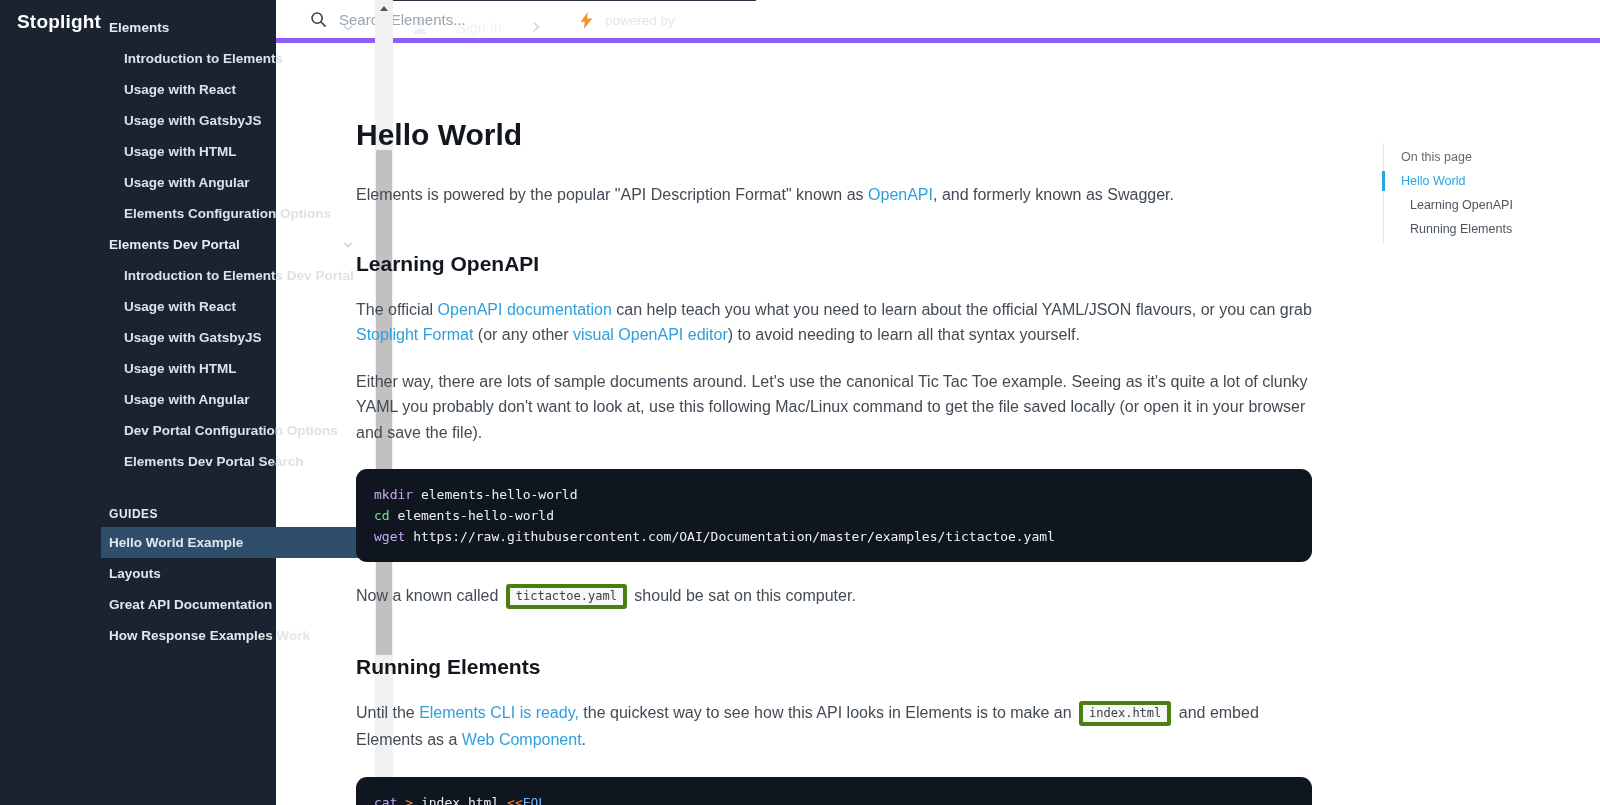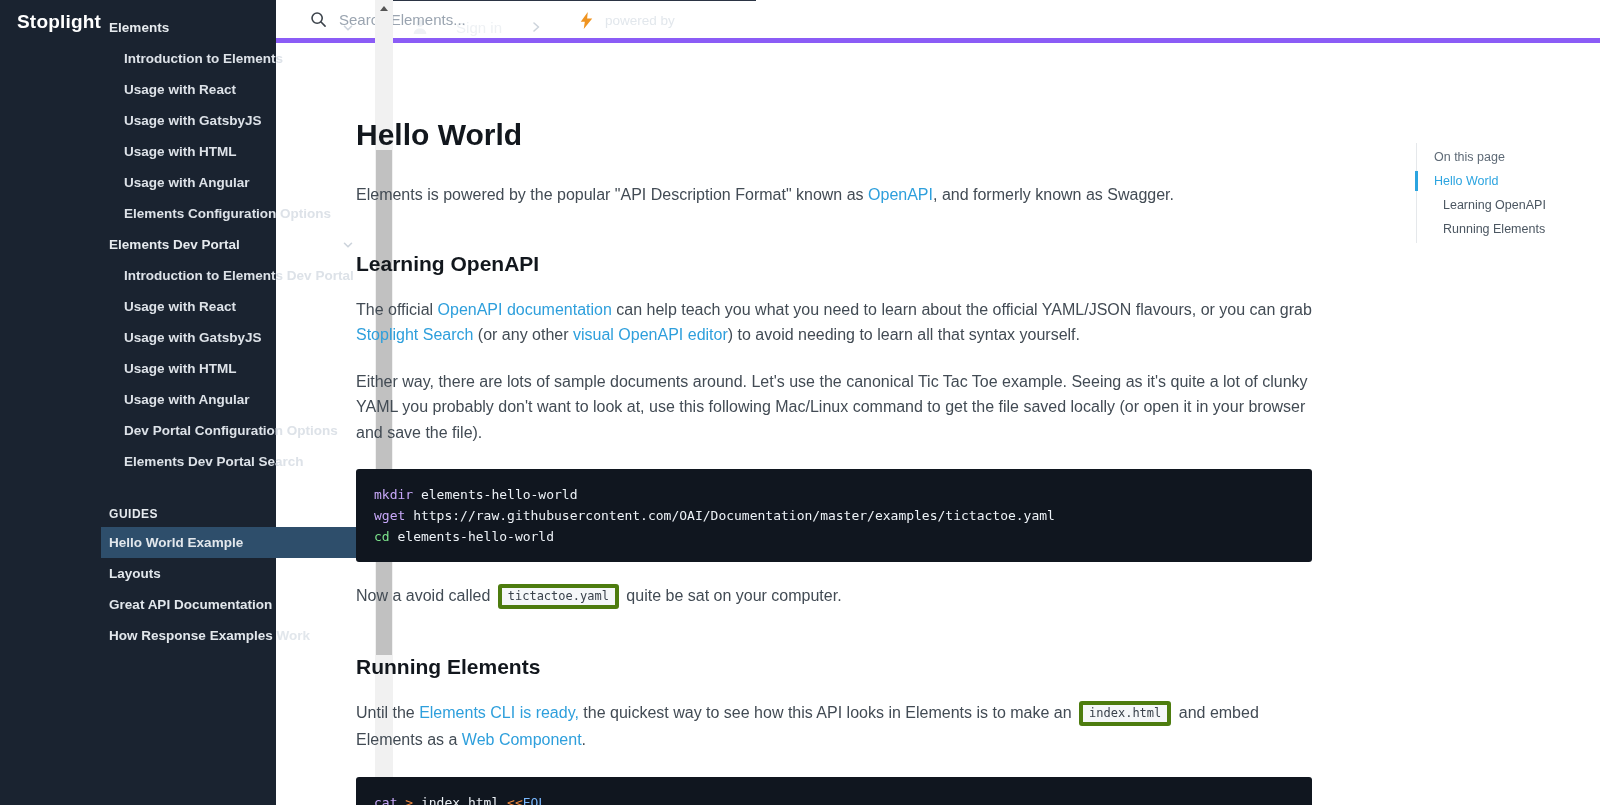--- a/index.html
+++ b/index.html
@@ -86,35 +86,35 @@
   .article h1 + p { margin-top: 30px; }
   .link { color: #2e9fdc; text-decoration: none; cursor: pointer; }
   .inline-code {
     font-family: "DejaVu Sans Mono", "Liberation Mono", monospace;
     font-size: 12px; color: #39414b;
     background: #f5f7f9; border: 4px solid #4d7c0f; border-radius: 3px;
     padding: 1px 6px 2px; margin: 0 3px; position: relative; top: -1px;
     white-space: nowrap;
   }
   .codeblock {
-    margin-top: 24px; background: #10161f; border-radius: 3px;
+    margin-top: 24px; background: #10161f; border-radius: 11px;
     padding: 15px 18px;
     font-family: "DejaVu Sans Mono", "Liberation Mono", monospace;
     font-size: 13px; line-height: 21px;
   }
   .codeline { white-space: pre; }
   .tok-purple { color: #c8a8f9; }
   .tok-green { color: #7ce38b; }
   .tok-orange { color: #f0883e; }
   .tok-blue { color: #79b8ff; }
   .tok-plain { color: #edf2f7; }
 
   
   .toc {
-    position: absolute; left: 1140px; top: 100px; width: 170px;
+    position: absolute; left: 1107px; top: 100px; width: 170px;
     border-left: 1px solid #e5e8eb; padding: 2px 0 2px 17px;
     font-size: 12.5px;
   }
   .toc-label { color: #5e6a76; line-height: 24px; }
   .toc-item { position: relative; color: #4b5661; line-height: 24px; cursor: pointer; }
   .toc-item.l2 { padding-left: 9px; }
   .toc-item.active { color: #2ba4e0; }
   .toc-item.active::before {
     content: ""; position: absolute; left: -19px; top: 2px;
     width: 3px; height: 20px; background: #2ba4e0;
@@ -201,28 +201,28 @@
       <line x1="10.4" y1="10.4" x2="14.2" y2="14.2" stroke="#3c434b" stroke-width="1.5" stroke-linecap="round"></line>
     </svg>
     <span class="search-placeholder">Search Elements...</span>
   </div>
 
   <div class="content">
     <article class="article">
         <h1>Hello World</h1>
         <p><span>Elements is powered by the popular "API Description Format" known as </span><a class="link" href="#">OpenAPI</a><span>, and formerly known as Swagger.</span></p>
         <h2>Learning OpenAPI</h2>
-        <p><span>The official </span><a class="link" href="#">OpenAPI documentation</a><span> can help teach you what you need to learn about the official YAML/JSON flavours, or you can grab </span><a class="link" href="#">Stoplight Search</a><span> (or any other </span><a class="link" href="#">visual OpenAPI editor</a><span>) to avoid needing to learn all that syntax yourself.</span></p>
+        <p><span>The official </span><a class="link" href="#">OpenAPI documentation</a><span> can help teach you what you need to learn about the official YAML/JSON flavours, or you can grab </span><a class="link" href="#">Stoplight Format</a><span> (or any other </span><a class="link" href="#">visual OpenAPI editor</a><span>) to avoid needing to learn all that syntax yourself.</span></p>
         <p><span>Either way, there are lots of sample documents around. Let's use the canonical Tic Tac Toe example. Seeing as it's quite a lot of clunky YAML you probably don't want to look at, use this following Mac/Linux command to get the file saved locally (or open it in your browser and save the file).</span></p>
         <div class="codeblock">
           <div class="codeline"><span class="tok-purple">mkdir</span><span class="tok-plain"> elements-hello-world</span></div>
+          <div class="codeline"><span class="tok-green">cd</span><span class="tok-plain"> elements-hello-world</span></div>
           <div class="codeline"><span class="tok-purple">wget</span><span class="tok-plain"> https://raw.githubusercontent.com/OAI/Documentation/master/examples/tictactoe.yaml</span></div>
-          <div class="codeline"><span class="tok-green">cd</span><span class="tok-plain"> elements-hello-world</span></div>
-        </div>
-        <p><span>Now a avoid called </span><code class="inline-code">tictactoe.yaml</code><span> quite be sat on your computer.</span></p>
+        </div>
+        <p><span>Now a known called </span><code class="inline-code">tictactoe.yaml</code><span> should be sat on this computer.</span></p>
         <h2>Running Elements</h2>
         <p><span>Until the </span><a class="link" href="#">Elements CLI is ready,</a><span> the quickest way to see how this API looks in Elements is to make an </span><code class="inline-code">index.html</code><span> and embed Elements as a </span><a class="link" href="#">Web Component</a><span>.</span></p>
         <div class="codeblock">
           <div class="codeline"><span class="tok-purple">cat</span><span class="tok-plain"> </span><span class="tok-orange">&gt;</span><span class="tok-plain"> index.html </span><span class="tok-orange">&lt;&lt;</span><span class="tok-blue">EOL</span></div>
         </div>
       </article>
 
     <nav class="toc">
       <div class="toc-label">On this page</div>
       <div>

